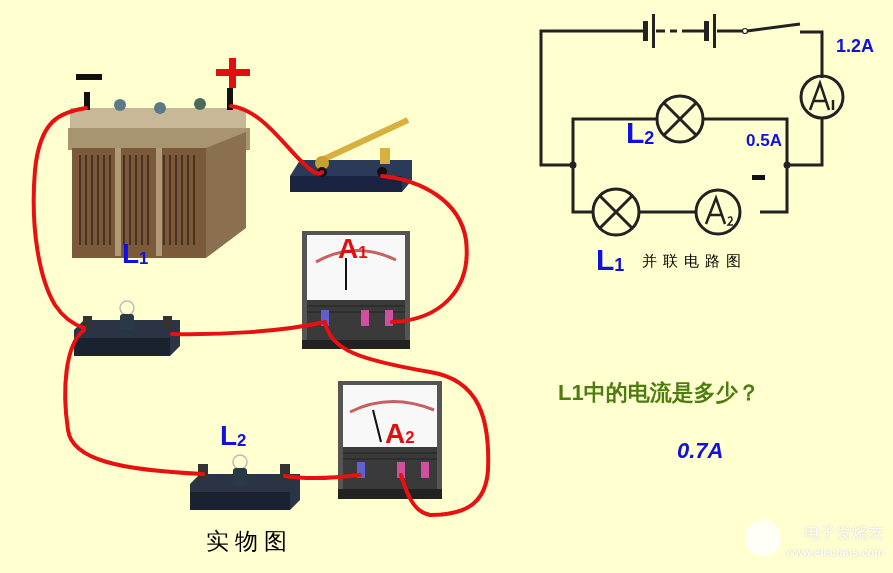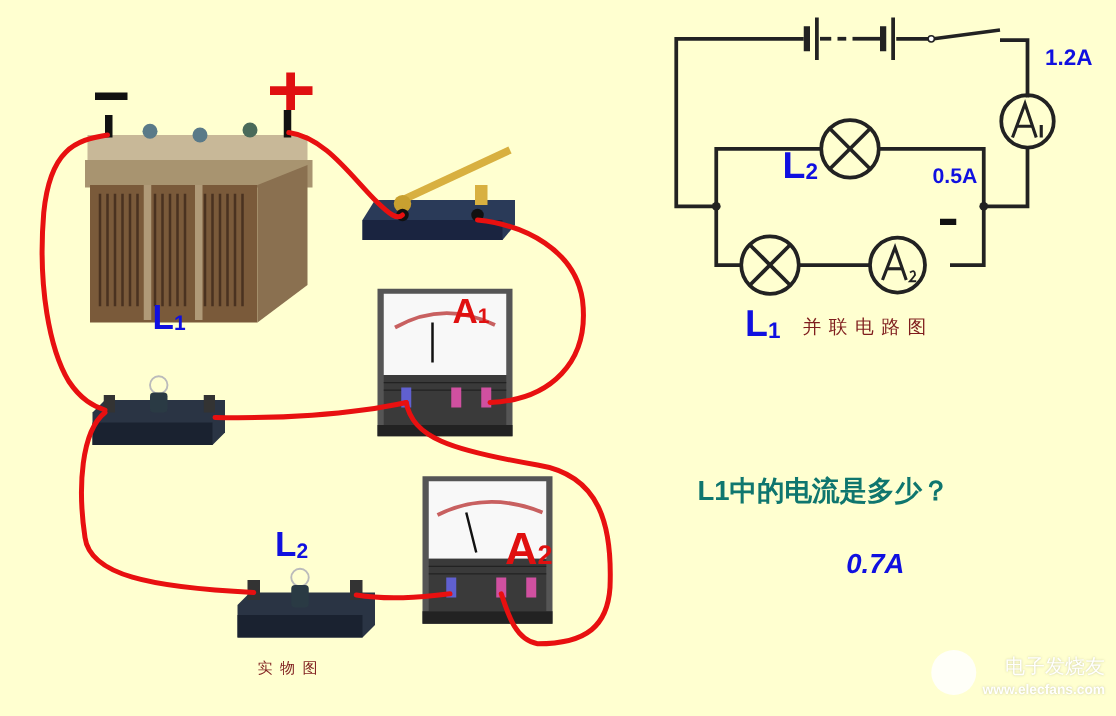--- a/index.html
+++ b/index.html
@@ -4,22 +4,22 @@
 <style>
   html, body { margin:0; padding:0; }
   body { width:893px; height:573px; background:#ffffd0; position:relative; overflow:hidden;
          font-family:"Liberation Sans", sans-serif; }
   .abs { position:absolute; }
   svg.layer { position:absolute; left:0; top:0; }
   .lbl { position:absolute; font-weight:bold; color:#1010e0; font-family:"Liberation Sans", sans-serif; }
   .lbl sub { font-size:0.6em; vertical-align:baseline; position:relative; top:0.05em; }
   .redlbl { position:absolute; font-weight:bold; color:#e01010; font-family:"Liberation Sans", sans-serif; }
   .redlbl sub { font-size:0.6em; vertical-align:baseline; }
-  .cap { position:absolute; color:#7f1d1d; font-family:"DejaVu Serif", serif; letter-spacing:6px; }
-  .question { position:absolute; color:#0f766e; font-weight:bold; font-size:22px; }
+  .cap { position:absolute; color:#000000; font-family:"DejaVu Serif", serif; letter-spacing:6px; }
+  .question { position:absolute; color:#4d7c0f; font-weight:bold; font-size:22px; }
   .answer { position:absolute; color:#1010e0; font-weight:bold; font-size:22px; }
   .wm { position:absolute; color:#fff; text-shadow:0 0 2px #c8c8a0; }
 </style>
 </head>
 <body>
 
 <svg class="layer" width="893" height="573">
 
   <g>
     <rect x="70" y="108" width="176" height="40" fill="#c8b898"></rect>
@@ -128,24 +128,24 @@
 
     <path d="M 325 322 C 330 350, 360 360, 430 372 C 480 380, 490 420, 488 470 C 486 500, 470 515, 430 515 C 412 512, 406 490, 401 475"></path>
 
     <path d="M 84 330 C 65 345, 62 390, 68 430 C 72 460, 120 470, 203 474"></path>
 
     <path d="M 285 476 C 310 480, 335 478, 360 475"></path>
   </g>
 </svg>
 
 <div class="lbl" style="left:122px;top:238px;font-size:28px;"><span>L</span><sub>1</sub></div>
-<div class="redlbl" style="left:362px;top:233px;font-size:28px;"><span>A</span><sub>1</sub></div>
+<div class="redlbl" style="left:338px;top:233px;font-size:28px;"><span>A</span><sub>1</sub></div>
 <div class="lbl" style="left:220px;top:420px;font-size:28px;"><span>L</span><sub>2</sub></div>
-<div class="redlbl" style="left:385px;top:418px;font-size:36px;margin-left:19px;"><span>A</span><sub>2</sub></div>
-<div class="cap" style="left:206px;top:526px;font-size:12px;">实物图</div>
+<div class="redlbl" style="left:385px;top:418px;font-size:28px;"><span>A</span><sub>2</sub></div>
+<div class="cap" style="left:206px;top:526px;font-size:23px;">实物图</div>
 
 <svg class="layer" width="893" height="573">
   <g stroke="#222" stroke-width="3" fill="none">
 
     <polyline points="573,165 541,165 541,31 643,31"></polyline>
     <line x1="656" y1="31" x2="665" y2="31"></line>
     <line x1="670" y1="31" x2="677" y2="31"></line>
     <line x1="682" y1="31" x2="704" y2="31"></line>
     <line x1="717" y1="31" x2="743" y2="31"></line>
     <line x1="747" y1="31" x2="800" y2="24"></line>

